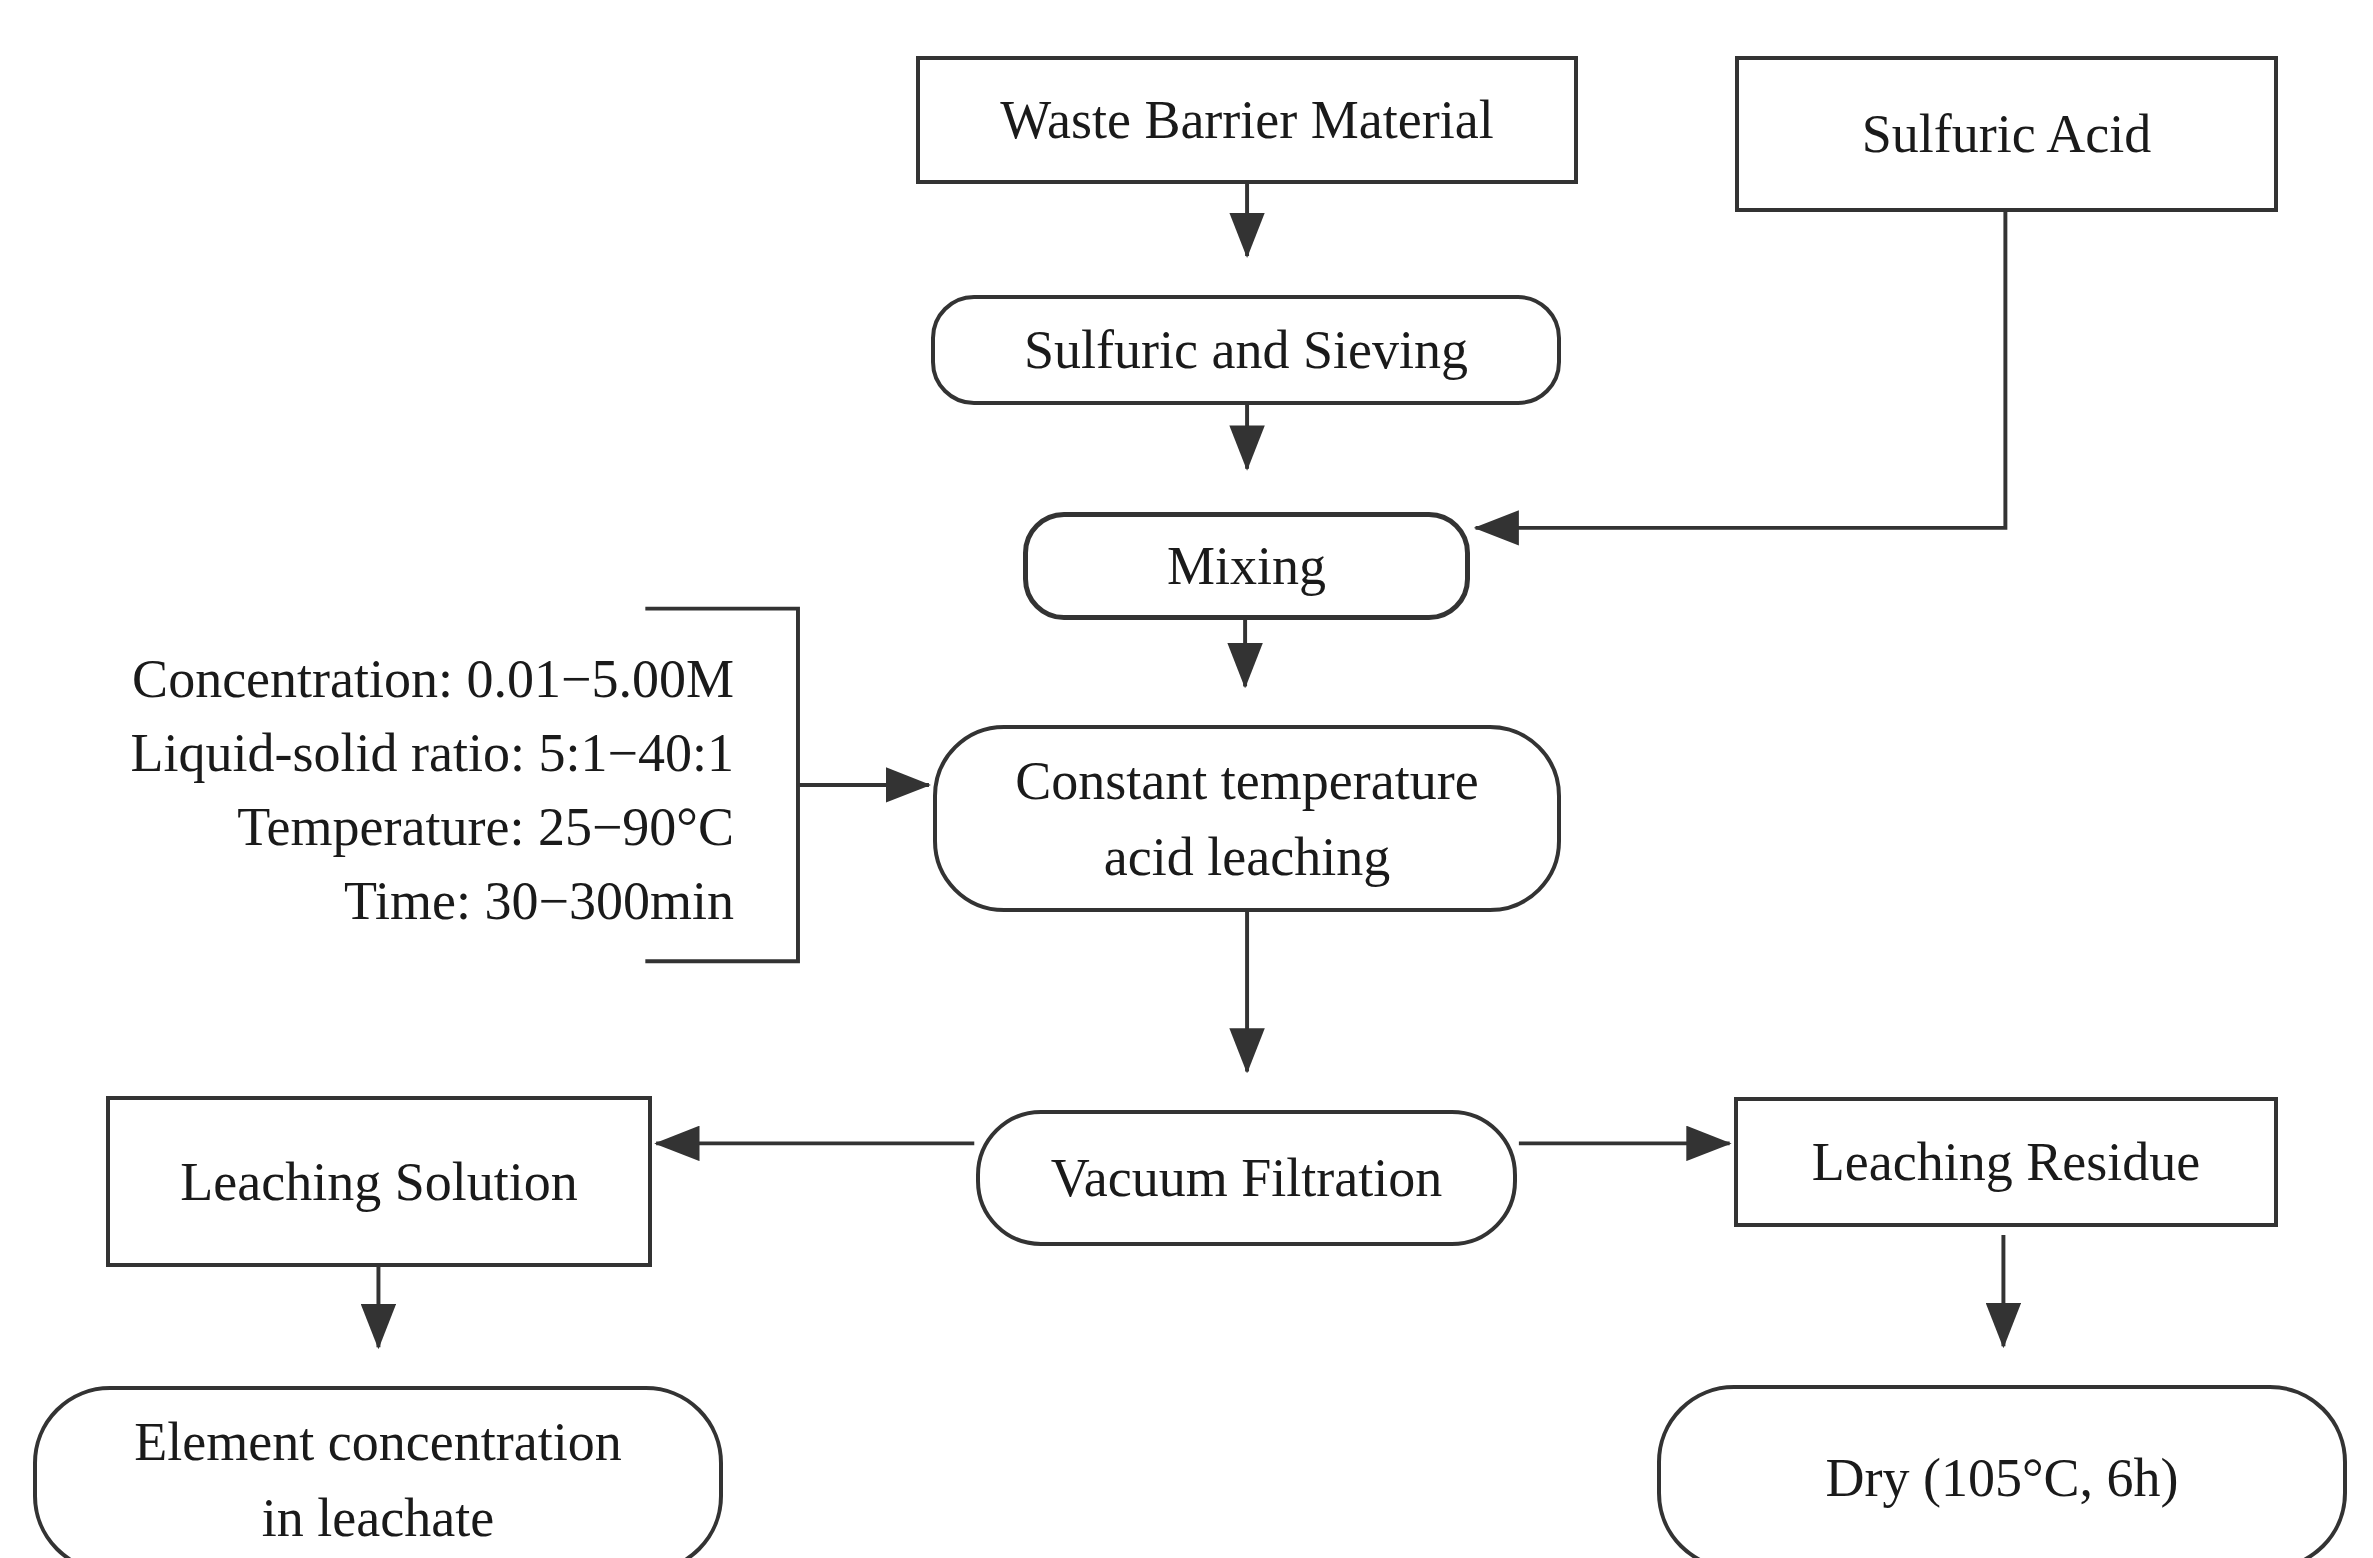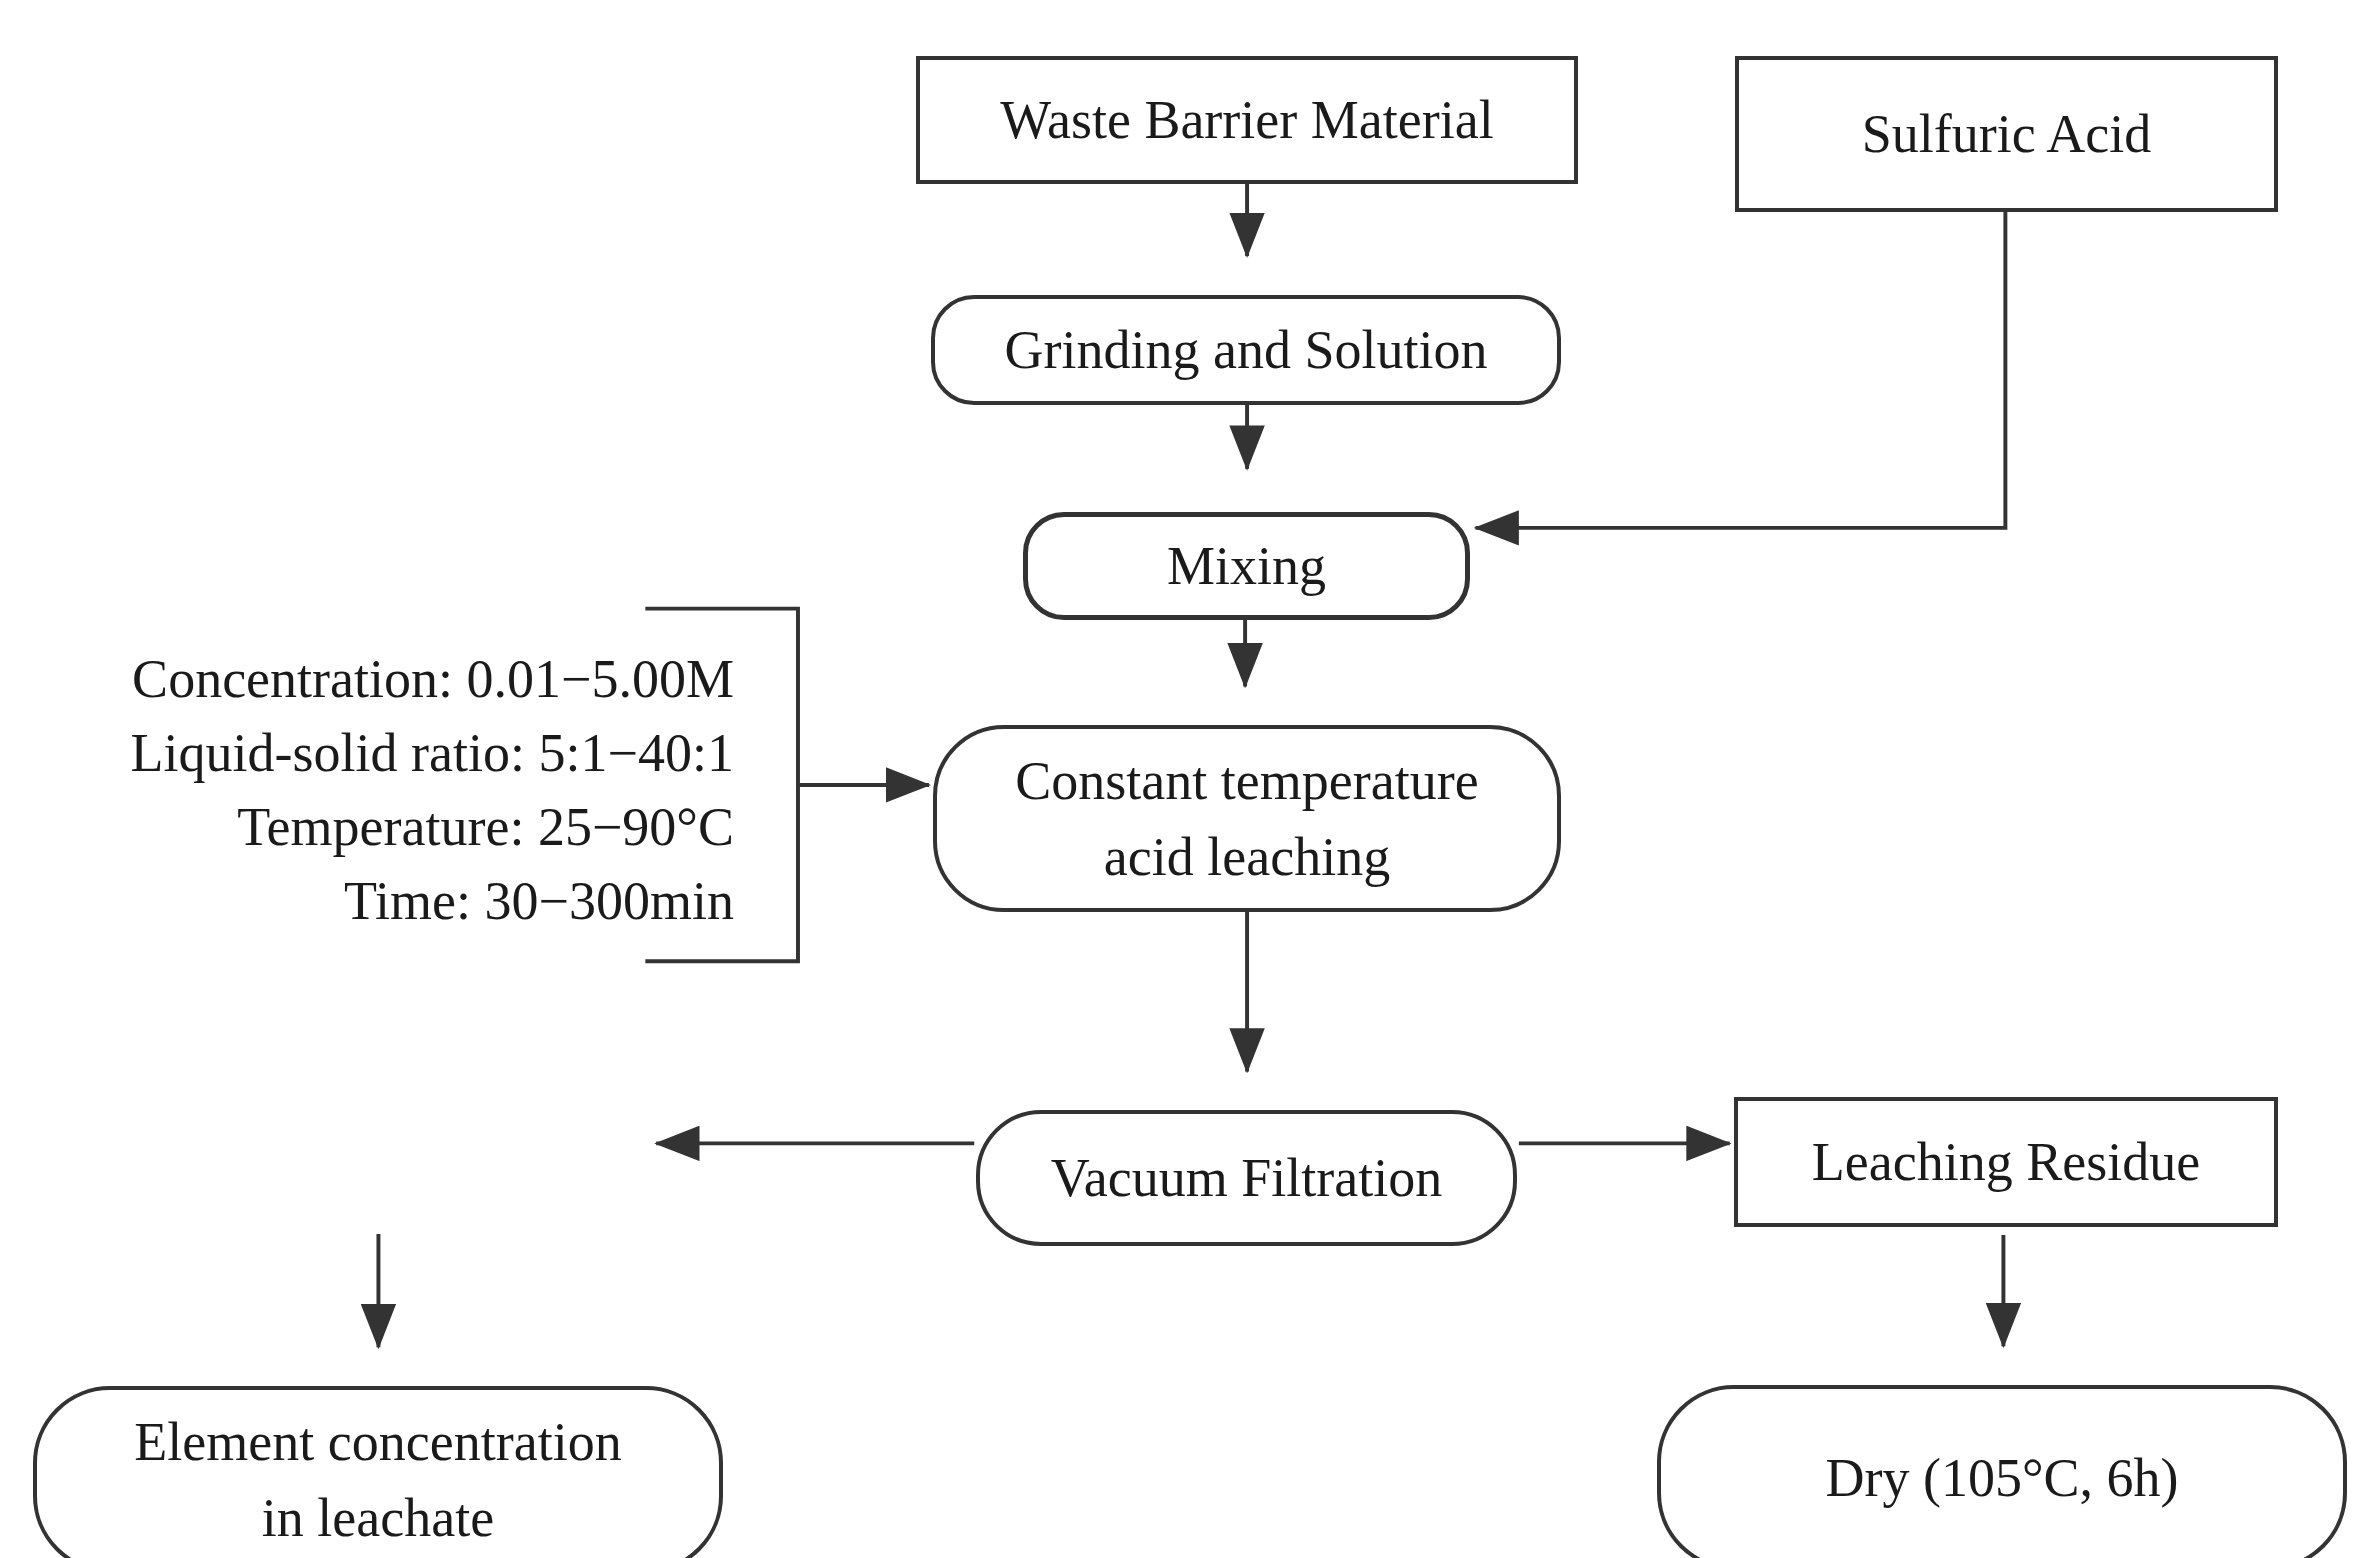--- a/index.html
+++ b/index.html
@@ -82,36 +82,39 @@
 
   <div class="node rect" id="node-waste">
     <span>Waste Barrier Material</span>
   </div>
 
   <div class="node rect" id="node-sulfuric">
     <span>Sulfuric Acid</span>
   </div>
 
   <div class="node rounded-sm" id="node-grinding">
-    <span>Grinding and Solution</span>
+    <span>Sulfuric and Sieving</span>
   </div>
 
   <div class="node rounded-sm" id="node-mixing">
     <span>Mixing</span>
   </div>
 
   <div class="node rounded-lg" id="node-leaching">
     <span>Constant temperature</span>
     <span>acid leaching</span>
   </div>
 
   <div class="node rounded-lg" id="node-vacuum">
     <span>Vacuum Filtration</span>
   </div>
 
+  <div class="node rect" id="node-solution">
+    <span>Leaching Solution</span>
+  </div>
 
   <div class="node rect" id="node-residue">
     <span>Leaching Residue</span>
   </div>
 
   <div class="node rounded-lg" id="node-element">
     <span>Element concentration</span>
     <span>in leachate</span>
   </div>
 

